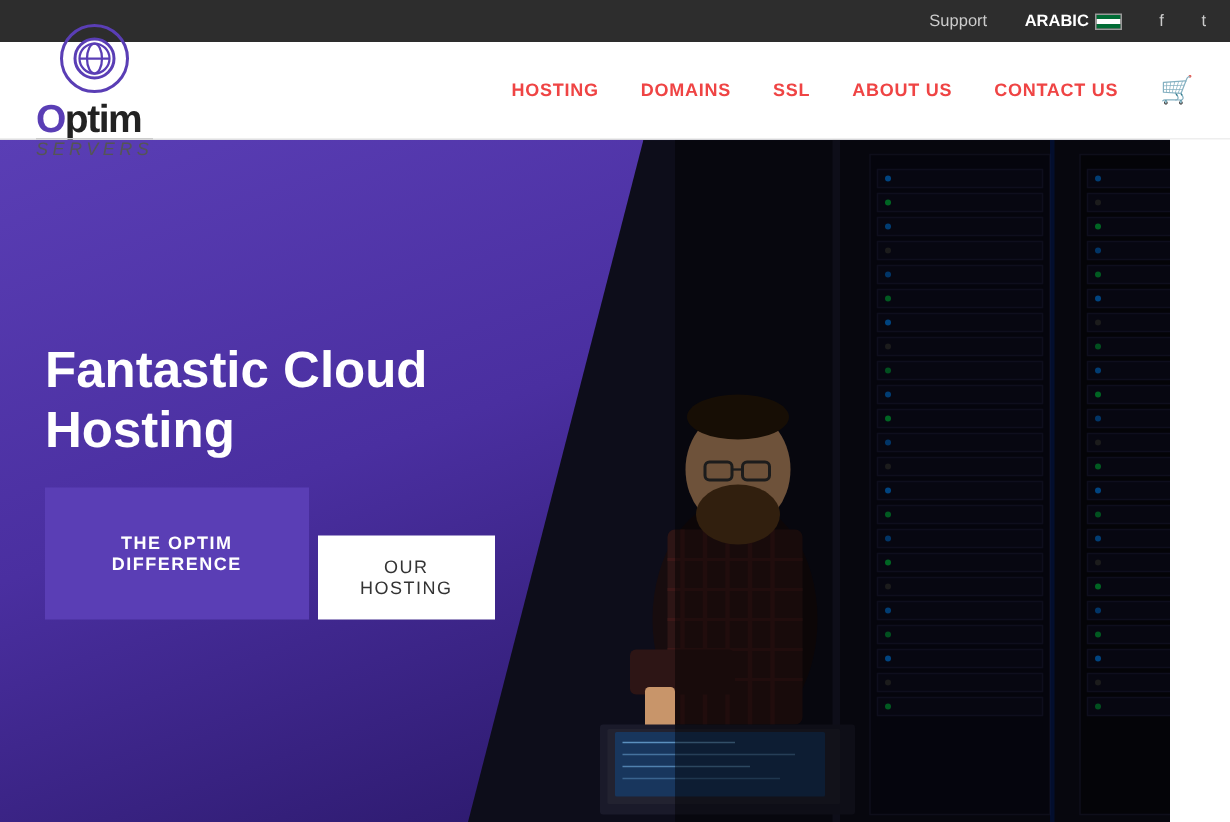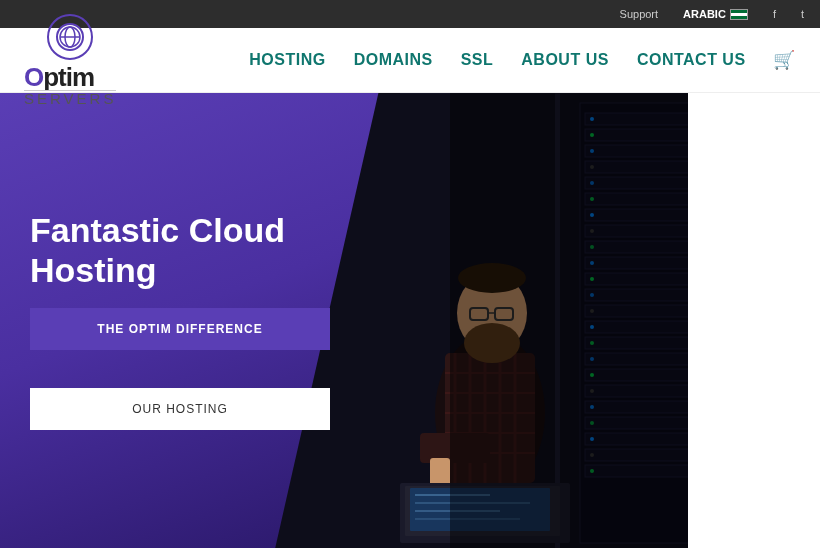--- a/index.html
+++ b/index.html
@@ -67,50 +67,51 @@
     .logo-main {
       font-size: 26px;
       font-weight: bold;
       color: #222;
       letter-spacing: -1px;
     }
     .logo-main span.o-letter {
       color: #5a3eb5;
     }
     .logo-sub {
-      font-size: 15px;
+      font-size: 12px;
       letter-spacing: 3px;
       color: #555;
       text-transform: uppercase;
       border-top: 1px solid #ccc;
       padding-top: 0;
+      font-style: italic;
     }
     .nav {
       display: flex;
       align-items: center;
       gap: 28px;
     }
     .nav-item {
-      font-size: 16px;
+      font-size: 12px;
       font-weight: 700;
-      color: #0f766e;
+      color: #ef4444;
       text-transform: uppercase;
       cursor: pointer;
       letter-spacing: 0.5px;
     }
     .cart-icon {
       font-size: 18px;
       color: #333;
       cursor: pointer;
     }
 
     
     .hero {
       position: relative;
-      width: 688px;
+      width: 780px;
       height: 455px;
       overflow: hidden;
     }
 
     
     .hero-bg-image {
       position: absolute;
       top: 0; left: 0; right: 0; bottom: 0;
       background: linear-gradient(135deg, #0d0d1a 0%, #1a1a2e 30%, #0f1525 60%, #1c1c2e 100%);
     }
@@ -147,21 +148,21 @@
     }
     .hero-subtitle {
       font-size: 14px;
       color: #ddd;
       line-height: 1.6;
       margin-bottom: 30px;
       max-width: 340px;
     }
     .hero-buttons {
       display: flex;
-      flex-direction: column;
+      flex-direction: row;
       gap: 6px;
       width: 300px;
     }
     .btn-primary {
       background: #5a3eb5;
       color: #fff;
       border: none;
       padding: 14px 20px;
       font-size: 12px;
       font-weight: 700;

